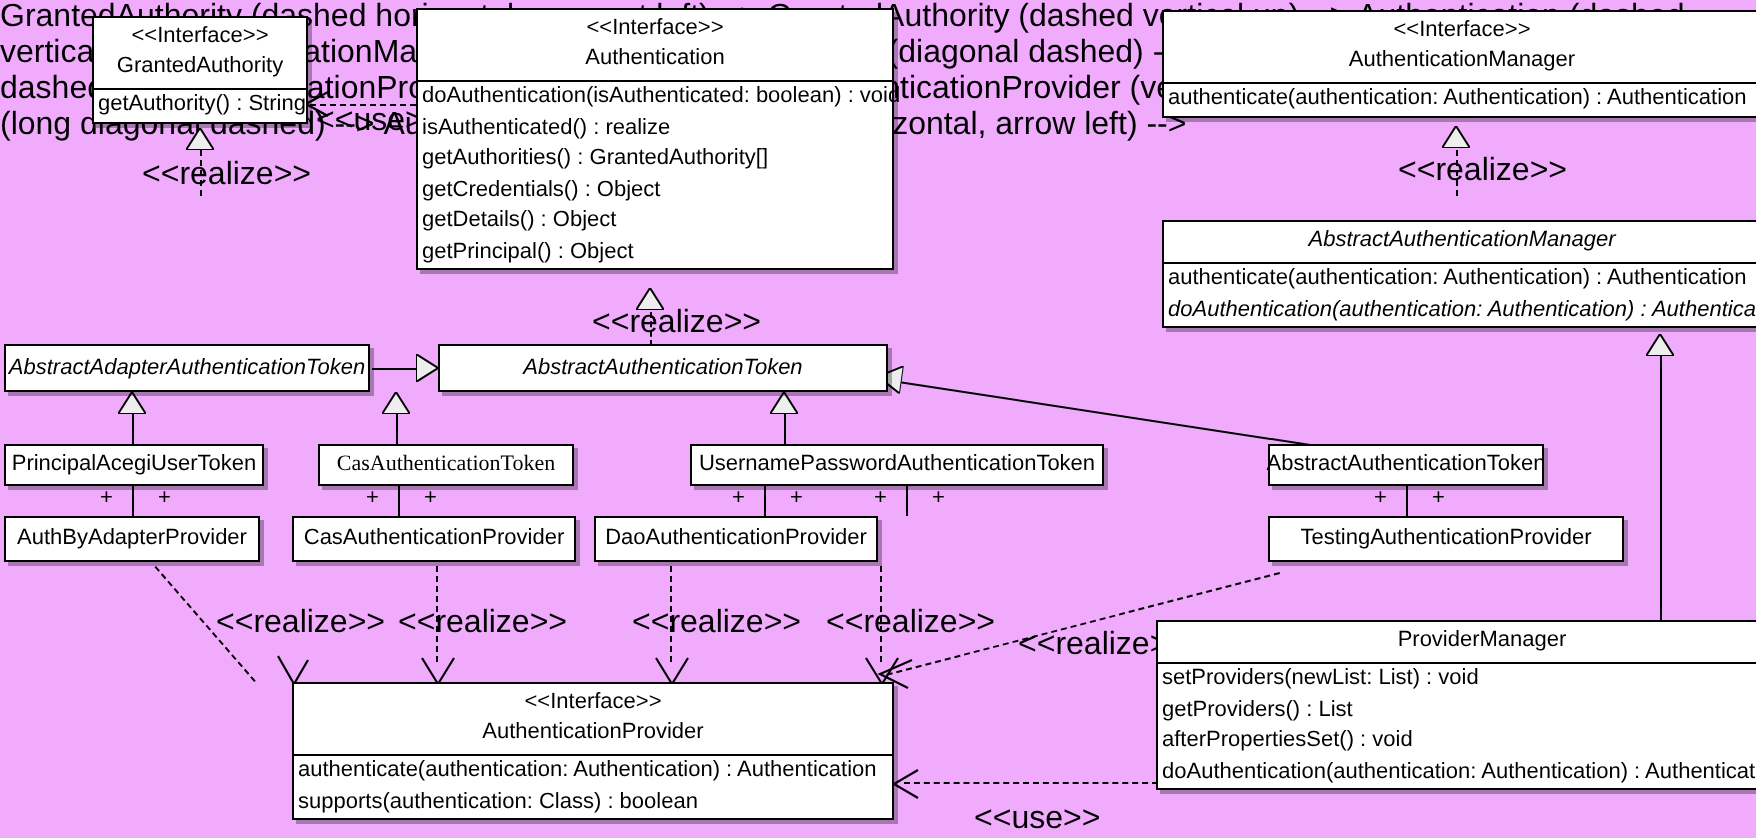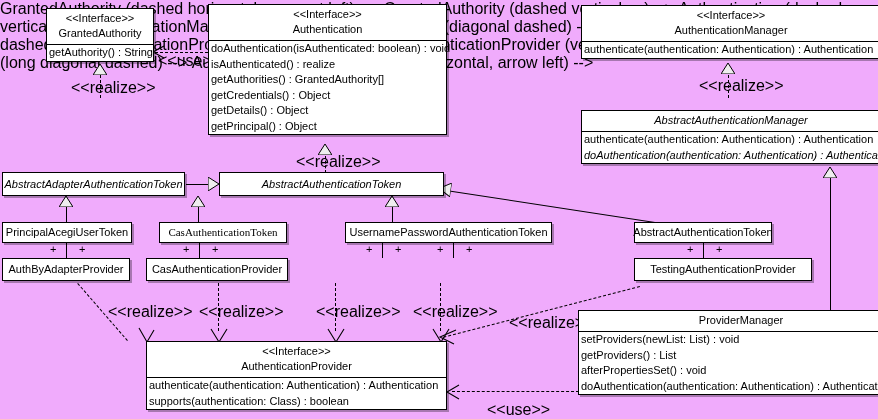--- a/index.html
+++ b/index.html
@@ -368,20 +368,23 @@
   <div class="uml simple" style="left:2px; top:258px; width:128px; height:23px;">
     <span class="cname">AuthByAdapterProvider</span>
   </div>
 
   
   <div class="uml simple" style="left:146px; top:258px; width:142px; height:23px;">
     <span class="cname">CasAuthenticationProvider</span>
   </div>
 
   
+  <div class="uml simple" style="left:297px; top:258px; width:142px; height:23px;">
+    <span class="cname">DaoAuthenticationProvider</span>
+  </div>
 
   
 
   
   <div class="uml simple" style="left:634px; top:258px; width:178px; height:23px;">
     <span class="cname">TestingAuthenticationProvider</span>
   </div>
 
   
   <div class="uml" style="left:146px; top:341px; width:301px;">

